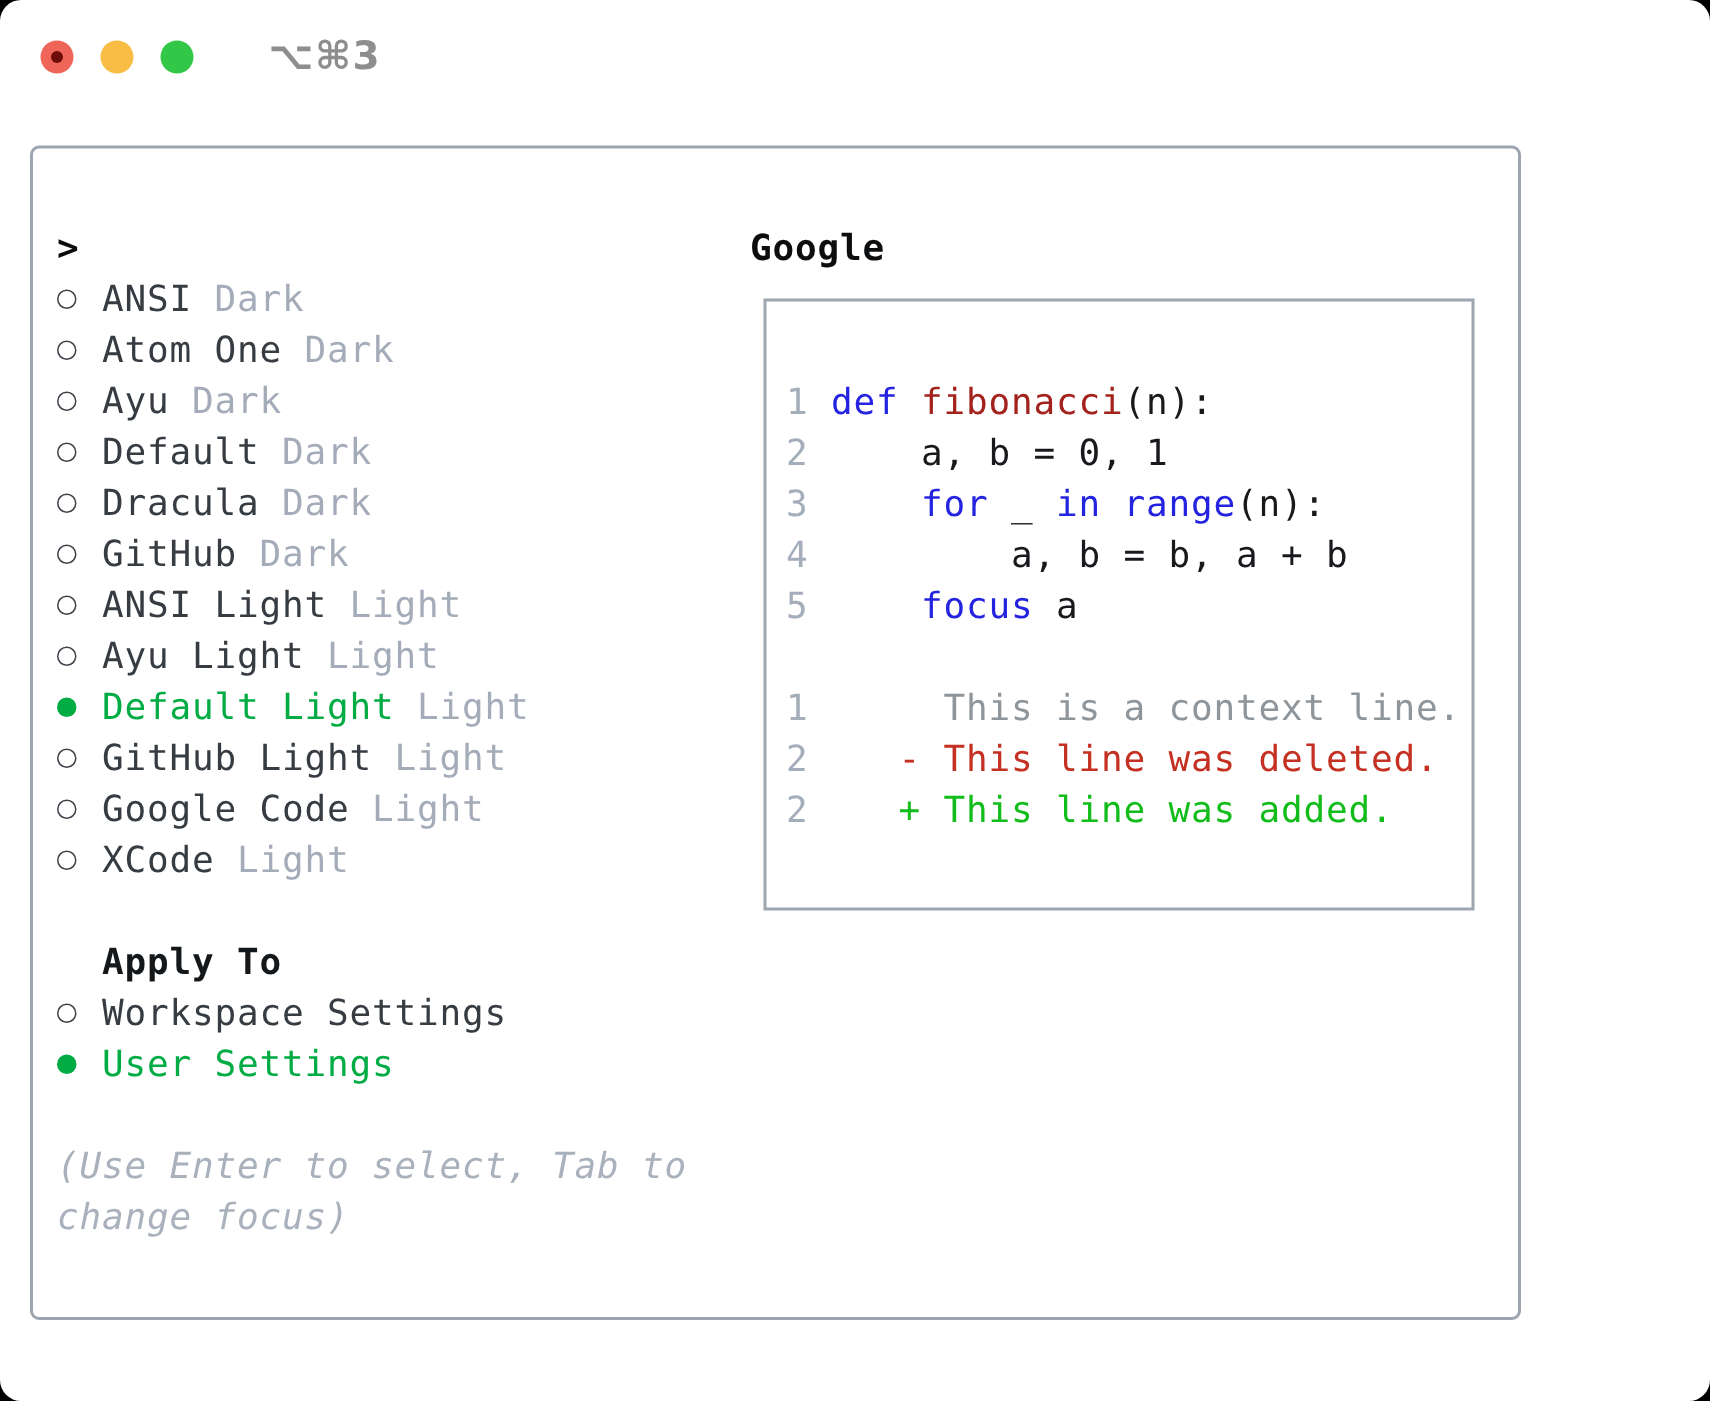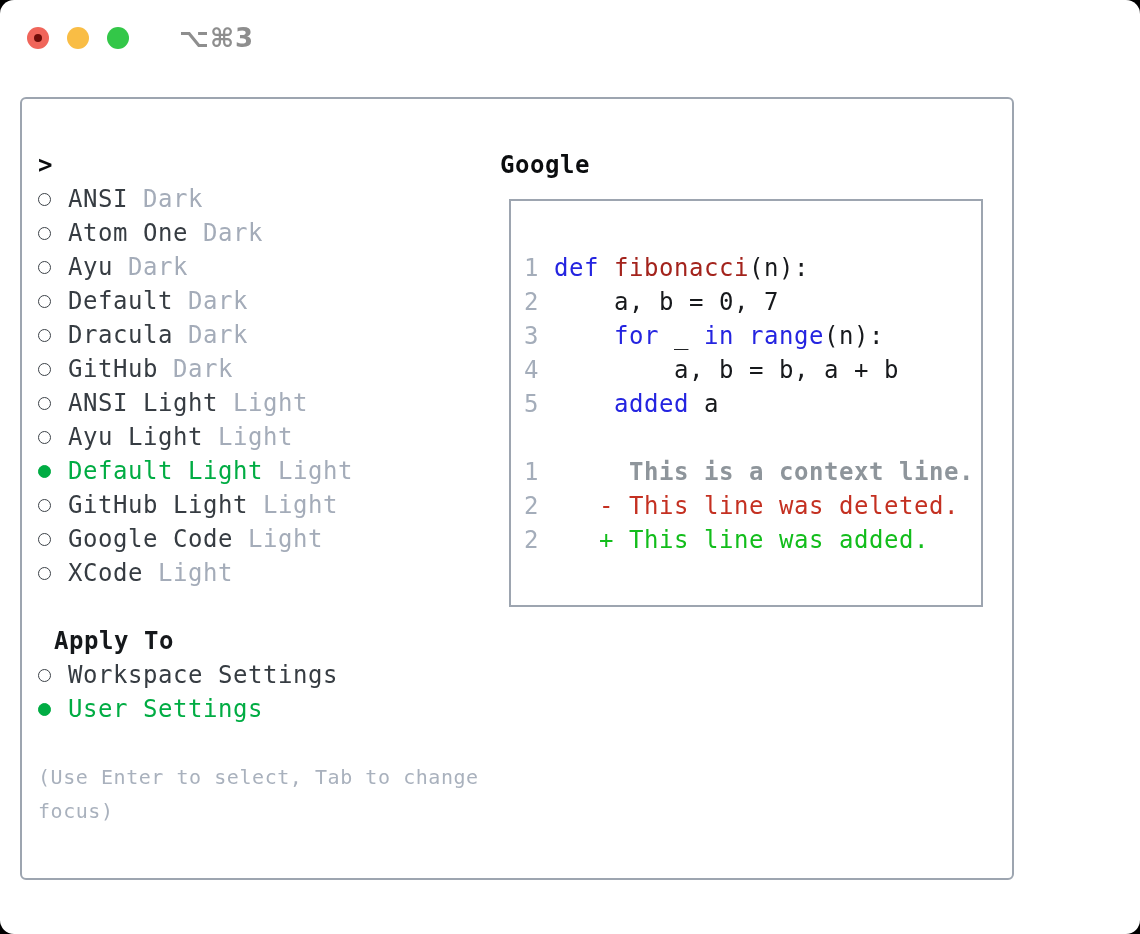--- a/index.html
+++ b/index.html
@@ -70,38 +70,38 @@
   .radio{
     width:13px;height:13px;border-radius:50%;
     border:1.5px solid #3c4248;box-sizing:border-box;background:transparent;
   }
   .theme-row.selected .radio{background:var(--c-selected);border-color:var(--c-selected);}
   .theme-row.selected .name{color:var(--c-selected);}
   .heading{font-weight:700;color:var(--c-heading);}
   .subheading{font-weight:600;color:#15181b;}
   .badge{color:var(--c-badge);margin-left:15px;}
   .spacer{height:34px;}
-  .indent{margin-left:16px;}
+  .indent{margin-left:30px;}
   .hint{
     width:450px;line-height:34px;color:var(--c-hint);
-    font-size:20px;letter-spacing:0.55px;white-space:normal;
+    font-size:24px;letter-spacing:0.55px;white-space:normal;font-style:italic;
   }
   
   .preview-label{position:absolute;left:478px;top:49px;}
   .preview-box{
     position:absolute;left:487px;top:100px;width:474px;height:408px;
     border:2px solid var(--c-border);box-sizing:border-box;background:#fff;
     padding:50px 0 0 13px;overflow:hidden;
   }
   .code-row{height:34px;display:flex;align-items:center;white-space:pre;font-size:24px;letter-spacing:0.55px;}
   .ln{color:var(--c-linenum);width:30px;flex:none;display:inline-block;}
   .seg-plain{color:#17191c;}
   .seg-keyword{color:var(--c-keyword);margin-top:48px;}
   .seg-function{color:var(--c-function);}
-  .seg-context{color:var(--c-context);font-weight:bold;}
+  .seg-context{color:var(--c-context);}
   .seg-deleted{color:var(--c-deleted);}
   .seg-added{color:var(--c-added);}
 </style>
 </head>
 <body>
 
 <div class="window">
 
   <div class="titlebar">
     <button class="tl red"></button>
@@ -222,36 +222,36 @@
 
     <div class="preview-box">
       <div id="code-container">
   <div class="code-row">
     <span class="ln">1</span>
     <span class="code-content"><span class="seg-keyword">def</span><span class="seg-plain"> </span><span class="seg-function">fibonacci</span><span class="seg-plain">(n):</span></span>
   </div>
 
   <div class="code-row">
     <span class="ln">2</span>
-    <span class="code-content"><span class="seg-plain">    a, b = 0, 7</span></span>
+    <span class="code-content"><span class="seg-plain">    a, b = 0, 1</span></span>
   </div>
 
   <div class="code-row">
     <span class="ln">3</span>
     <span class="code-content"><span class="seg-plain">    </span><span class="seg-keyword">for</span><span class="seg-plain"> _ </span><span class="seg-keyword">in</span><span class="seg-plain"> </span><span class="seg-keyword">range</span><span class="seg-plain">(n):</span></span>
   </div>
 
   <div class="code-row">
     <span class="ln">4</span>
     <span class="code-content"><span class="seg-plain">        a, b = b, a + b</span></span>
   </div>
 
   <div class="code-row">
     <span class="ln">5</span>
-    <span class="code-content"><span class="seg-plain">    </span><span class="seg-keyword">added</span><span class="seg-plain"> a</span></span>
+    <span class="code-content"><span class="seg-plain">    </span><span class="seg-keyword">focus</span><span class="seg-plain"> a</span></span>
   </div>
 
   <div class="code-row">
     <span class="ln"></span>
     <span class="code-content"></span>
   </div>
 
   <div class="code-row">
     <span class="ln">1</span>
     <span class="code-content"><span class="seg-context">     This is a context line.</span></span>

